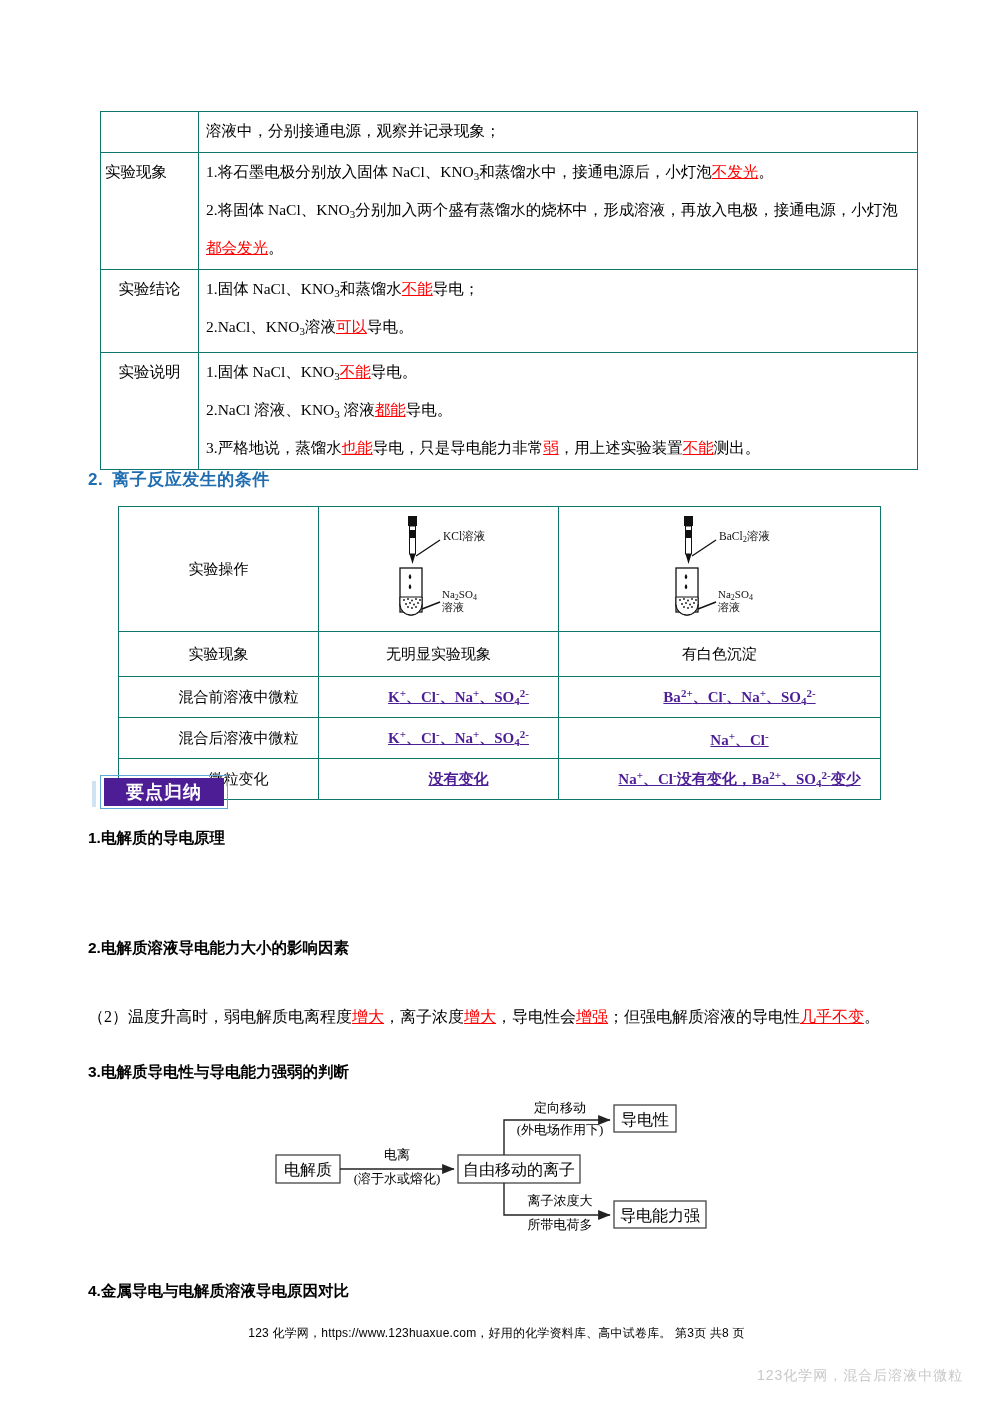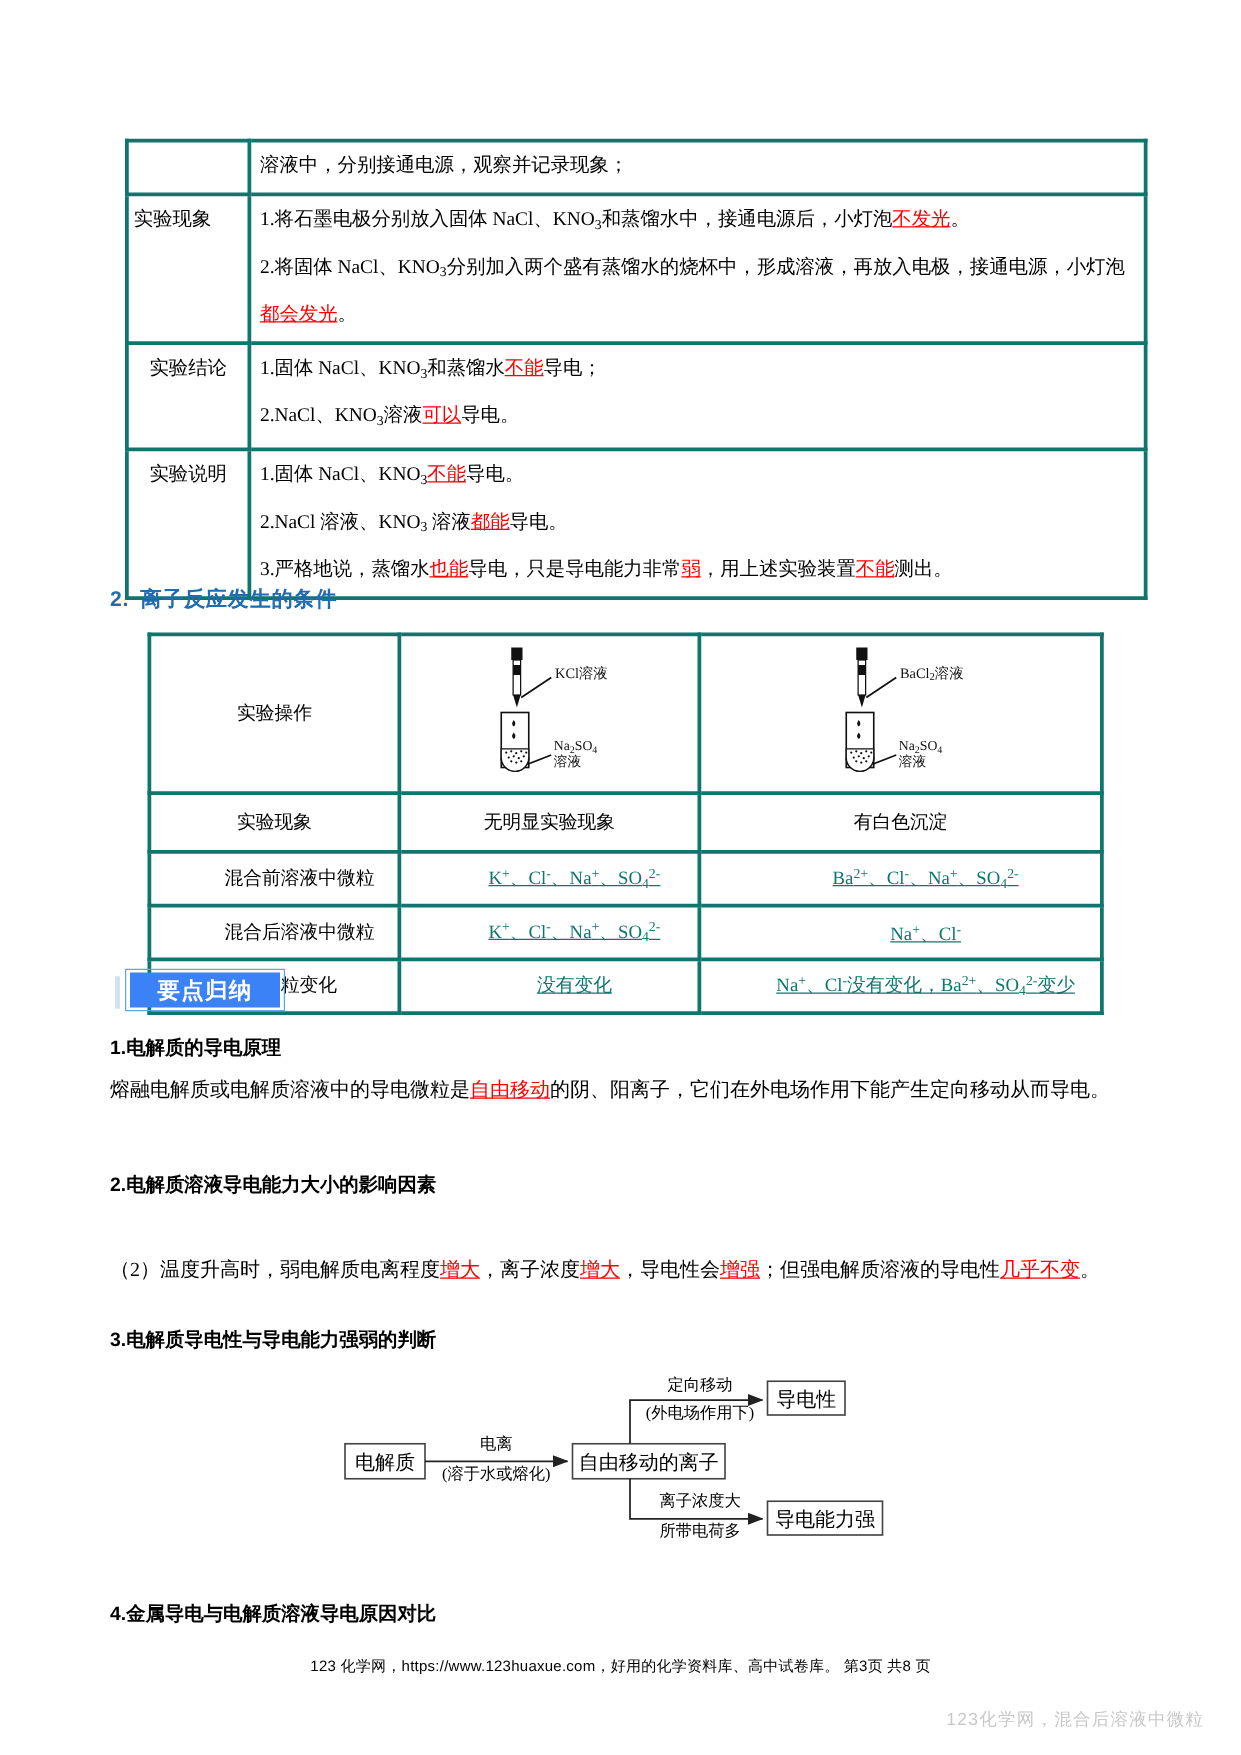--- a/index.html
+++ b/index.html
@@ -20,21 +20,21 @@
     left: 0; top: 0;
     width: 993px; height: 1404px;
   }
 
   
   table.doc-table {
     border-collapse: collapse;
     table-layout: fixed;
   }
   table.doc-table td {
-    border: 3px solid #0f766e;
+    border: 1px solid #0f766e;
     vertical-align: top;
     padding: 4px 6px 6px 6px;
     font-size: 15.5px;
     line-height: 31px;
     color: #000;
   }
   td.lbl {
     text-align: center;
     vertical-align: top;
   }
@@ -78,21 +78,21 @@
     font-size: 15px;
     line-height: 24px;
     padding: 3px 4px;
   }
   #table2 .c1 { width: 200px; }
   #table2 .c2 { width: 240px; }
   #table2 .c3 { width: 322px; }
   #table2 tr.r-op td { height: 118px; }
   #table2 tr.r-ph td { height: 38px; }
   #table2 tr.r-b td, #table2 tr.r-a td, #table2 tr.r-c td { height: 34px; padding-left: 44px; }
-  .ion-line { color:#0f766e; text-decoration: underline; white-space: nowrap; }
+  .ion-line { color:#4c1d95; text-decoration: underline; white-space: nowrap; font-weight: bold; }
 
   
   .appar { display:block; margin: 0 auto; }
 
   
   #badge-wrap {
     position: absolute;
     left: 92px;
     top: 771px;
     width: 148px;
@@ -102,21 +102,21 @@
     position: absolute;
     left: 8px; top: 4px;
     width: 128px; height: 34px;
     border: 1px solid #5fa8d8;
     box-sizing: border-box;
   }
   #badge-fill {
     position: absolute;
     left: 12px; top: 7px;
     width: 120px; height: 28px;
-    background: #3b82f6;
+    background: #4c1d95;
     box-sizing: border-box;
   }
   #badge-fill span {
     display:block;
     font-family: "Liberation Sans", "DejaVu Sans", sans-serif;
     font-weight: bold;
     font-size: 18px;
     color: #ffffff;
     text-align: center;
     line-height: 28px;
@@ -366,23 +366,20 @@
   <div id="badge-wrap">
     <div id="badge-leftbar"></div>
     <div id="badge-dots"><i></i><i></i><i></i></div>
     <div id="badge-outline"></div>
     <div id="badge-fill">
       <span>要点归纳</span>
     </div>
   </div>
 
   <div class="btitle" id="t1">1.电解质的导电原理</div>
-  <div class="bpara" id="p1">
-    <span>熔融电解质或电解质溶液中的导电微粒是</span><span class="redu">自由移动</span><span>的阴、阳离子，它们在外电场作用下能产生定向移动从而导电。</span>
-  </div>
 
   <div class="btitle" id="t2">2.电解质溶液导电能力大小的影响因素</div>
   <div class="bpara" id="p3">
     <span>（2）温度升高时，弱电解质电离程度</span><span class="redu">增大</span><span>，离子浓度</span><span class="redu">增大</span><span>，导电性会</span><span class="redu">增强</span><span>；但强电解质溶液的导电性</span><span class="redu">几乎不变</span><span>。</span>
   </div>
 
   <div class="btitle" id="t3">3.电解质导电性与导电能力强弱的判断</div>
 
   <svg id="flow" viewBox="0 0 456 152">
     <defs>

